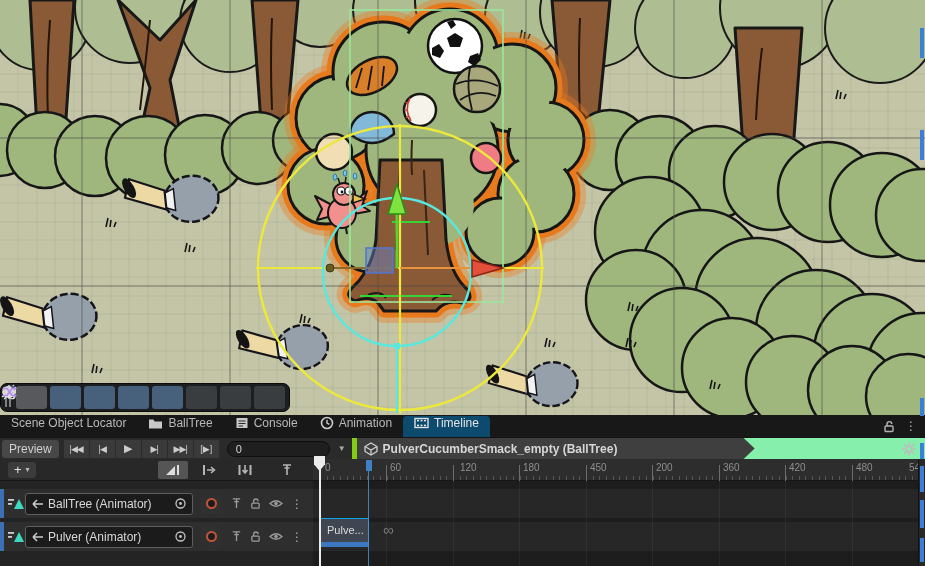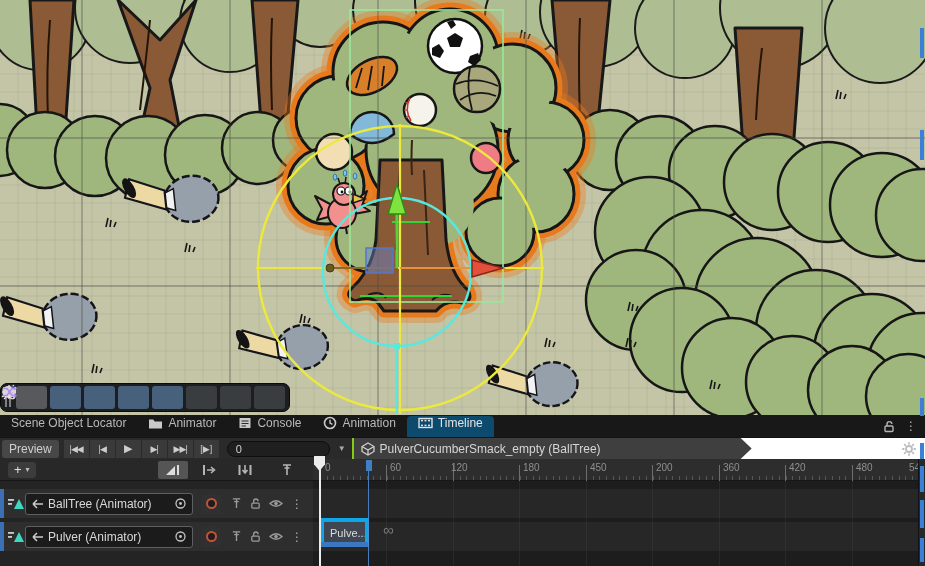--- a/index.html
+++ b/index.html
@@ -24,21 +24,21 @@
   .tab.active { background:#0c4a6e; color:#e3e3e3; border-radius:4px 4px 0 0; }
   #tabbar-right { margin-left:auto; display:flex; align-items:center; gap:10px; padding:0 8px; height:100%; }
   .kebab { color:#b5b5b5; font-size:12px; line-height:1; }
 
   
   #transport { position:absolute; left:0; top:437px; width:925px; height:22px; background:#2a2a2a; display:flex; align-items:center; border-top:1px solid #141414; }
   #preview-btn { margin-left:2px; height:18px; padding:0 7px; background:#474747; border-radius:3px; color:#cfcfcf; font-size:12px; display:flex; align-items:center; }
   .tbtn { height:18px; min-width:25px; padding:0 4px; background:#3a3a3a; color:#cccccc; font-size:9px; display:flex; align-items:center; justify-content:center; margin-left:1px; letter-spacing:-1px; }
   #frame-field { margin-left:8px; width:103px; height:16px; background:#1f1f1f; border:1px solid #0e0e0e; border-radius:8px; color:#d2d2d2; font-size:11px; padding:0 8px; outline:none; font-family:"Liberation Sans",sans-serif; }
   #frame-caret { color:#a8a8a8; font-size:8px; margin:0 6px 0 8px; }
-  #crumbbar { flex:1; align-self:stretch; background:#ffffff; border-left:2px solid #84cc16; position:relative; display:flex; align-items:center; }
+  #crumbbar { flex:1; align-self:stretch; background:#86efac; border-left:5px solid #84cc16; position:relative; display:flex; align-items:center;font-weight:bold; }
   #crumb { height:100%; width:398px; background:#3f3f3f; display:flex; align-items:center; gap:5px; padding:0 20px 0 7px;
     clip-path:polygon(0 0, calc(100% - 11px) 0, 100% 50%, calc(100% - 11px) 100%, 0 100%); color:#d6d6d6; font-size:12px; white-space:nowrap; }
   #gear-btn { position:absolute; right:8px; top:3px; }
 
   
   #timeline { position:absolute; left:0; top:459px; width:925px; height:107px; background:#1d1d1d; }
   #tl-header-left { position:absolute; left:0; top:0; width:313px; height:22px; background:#282828; border-bottom:1px solid #161616; display:flex; align-items:center; }
   #add-btn { margin-left:8px; height:16px; padding:0 6px; background:#3c3c3c; border-radius:3px; color:#e0e0e0; font-size:13px; display:flex; align-items:center; gap:4px; }
   #add-btn .caret { font-size:8px; color:#bbb; }
   #edit-modes { position:absolute; left:158px; top:2px; display:flex; gap:6px; align-items:center; }
@@ -54,21 +54,21 @@
   .track-stripe { width:4px; height:100%; background:#3d6fb4; margin-right:4px; }
   .track-pill { width:168px; height:21px; background:#1b1b1b; border:1px solid #5f5f5f; border-radius:3px; display:flex; align-items:center; gap:4px; padding:10px 5px; }
   .track-pill .tname { flex:1; color:#d8d8d8; font-size:12px; white-space:nowrap; overflow:hidden; }
   .rec-btn { width:20px; height:20px; margin-left:8px; border-radius:3px; background:#303030; display:flex; align-items:center; justify-content:center; }
   .rec-dot { width:11px; height:11px; border-radius:50%; border:2.5px solid #c4523a; background:#1d1d1d; }
   .row-icons { display:flex; align-items:center; gap:8px; margin-left:10px; color:#9a9a9a; }
   .row-kebab { margin-left:8px; color:#aaaaaa; font-size:12px; }
   #tl-content { position:absolute; left:313px; top:22px; width:605px; height:85px; background:#1d1d1d; overflow:hidden; }
   .content-row { position:absolute; left:0; width:605px; height:29px; background:#272727; }
   .gridline { position:absolute; top:0; bottom:0; width:1px; background:rgba(140,140,140,0.10); }
-  #clip { position:absolute; left:7px; top:37px; width:49px; height:29px; background:#3f4651; border:4px solid #0ea5e9; color:#dddddd; font-size:11px; padding:5px 16px 0 6px; white-space:nowrap; overflow:hidden; }
+  #clip { position:absolute; left:7px; top:37px; width:49px; height:29px; background:#3f4651; border:1px solid #0ea5e9; color:#dddddd; font-size:11px; padding:5px 16px 0 6px; white-space:nowrap; overflow:hidden; }
   #clip-underline { position:absolute; left:7px; top:61px; width:49px; height:5px; background:#3c78c2; }
   #loop-symbol { position:absolute; left:70px; top:40px; color:#7a7a7a; font-size:15px; }
   #end-marker { position:absolute; left:366px; top:460px; width:6px; height:11px; background:#3f7fc4; z-index:6; }
   #end-line { position:absolute; left:368px; top:471px; width:1px; height:95px; background:rgba(80,140,210,0.85); z-index:6; }
   #playhead-head { position:absolute; left:314px; top:456px; width:11px; height:15px; background:#ececec; z-index:7;
     clip-path:polygon(0 0,100% 0,100% 55%,50% 100%,0 55%); }
   #playhead-line { position:absolute; left:319px; top:468px; width:2px; height:98px; background:#ececec; z-index:7; }
   #ruler-zero { position:absolute; left:325px; top:462px; font-size:10px; color:#8f8f8f; z-index:5; }
   #tl-scrollcol { position:absolute; left:918px; top:0; width:7px; height:107px; background:#282828; border-left:1px solid #121212; }
 
@@ -367,21 +367,21 @@
   </div>
 
   <div id="tabbar">
     <div class="tab">
         <span>Scene Object Locator</span>
       </div>
     <div class="tab">
       <svg width="15" height="14" viewBox="0 0 15 14">
           <path d="M1,3.5 h4.2 l1.5,2 h7.3 v7 h-13 z" fill="#c9c9c9"></path>
         </svg>
-      <span>Animator</span>
+      <span>BallTree</span>
     </div>
     <div class="tab">
       <svg width="14" height="14" viewBox="0 0 14 14">
           <rect x="1.5" y="2" width="11" height="10" fill="#c9c9c9"></rect>
           <path d="M3.5,5 h7 M3.5,7.5 h7 M3.5,10 h4.5" stroke="#2a2a2a" stroke-width="1.2"></path>
         </svg>
       <span>Console</span>
     </div>
     <div class="tab">
       <svg width="14" height="14" viewBox="0 0 14 14">
@@ -469,21 +469,21 @@
               <path d="M2,2 H10 M6,2 V12 M3.5,5 H8.5" stroke="#b5b5b5" stroke-width="1.6" fill="none"></path>
             </svg>
         </span>
       </div>
     </div>
 
     <div id="ruler">
       <span class="rtick" style="left:73px"></span>
         <span class="rlabel" style="left:77px">60</span>
       <span class="rtick" style="left:140px"></span>
-        <span class="rlabel" style="left:138px">120</span>
+        <span class="rlabel" style="left:147px">120</span>
       <span class="rtick" style="left:206px"></span>
         <span class="rlabel" style="left:210px">180</span>
       <span class="rtick" style="left:273px"></span>
         <span class="rlabel" style="left:277px">450</span>
       <span class="rtick" style="left:339px"></span>
         <span class="rlabel" style="left:343px">200</span>
       <span class="rtick" style="left:406px"></span>
         <span class="rlabel" style="left:410px">360</span>
       <span class="rtick" style="left:472px"></span>
         <span class="rlabel" style="left:476px">420</span>

